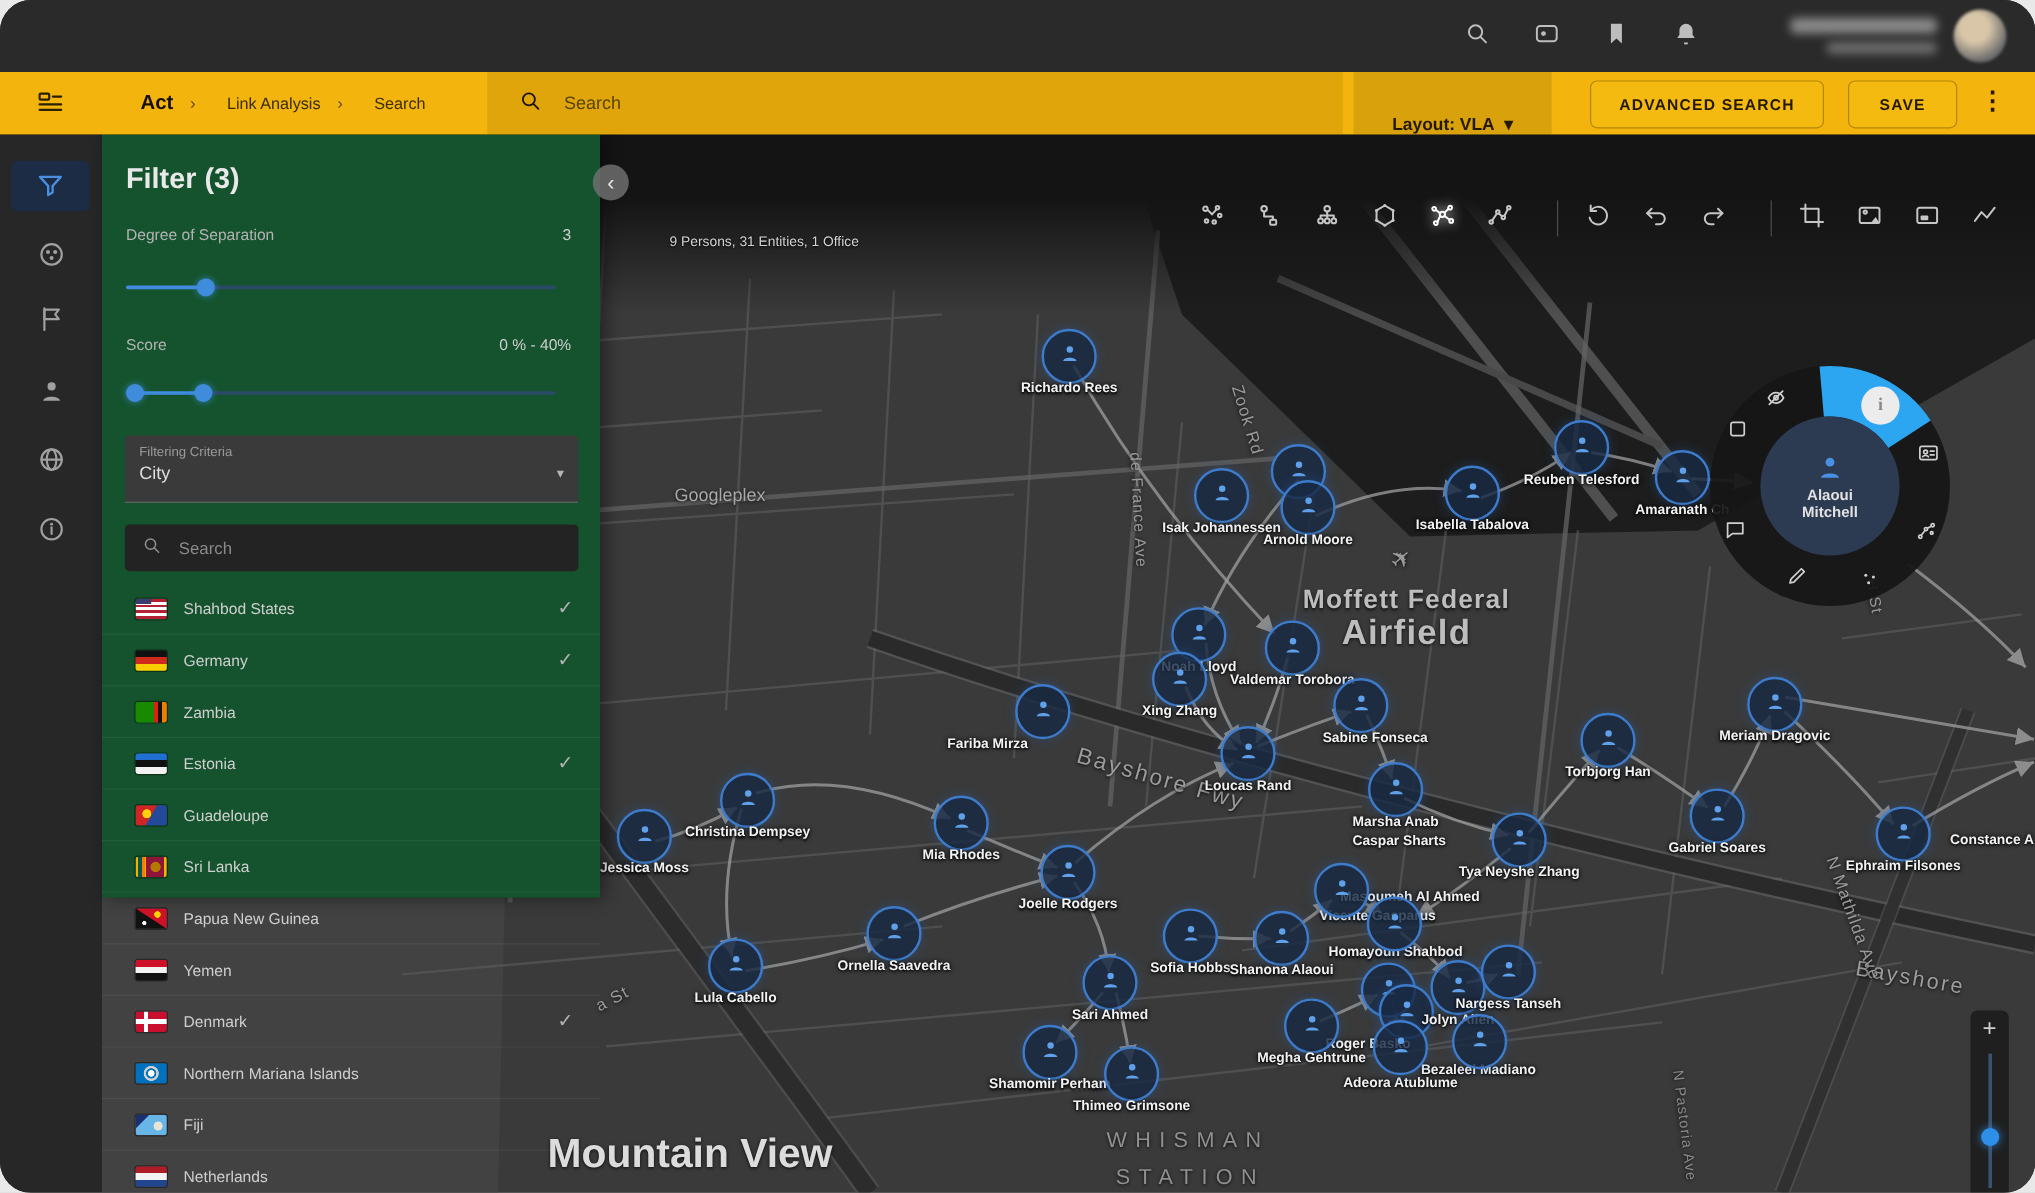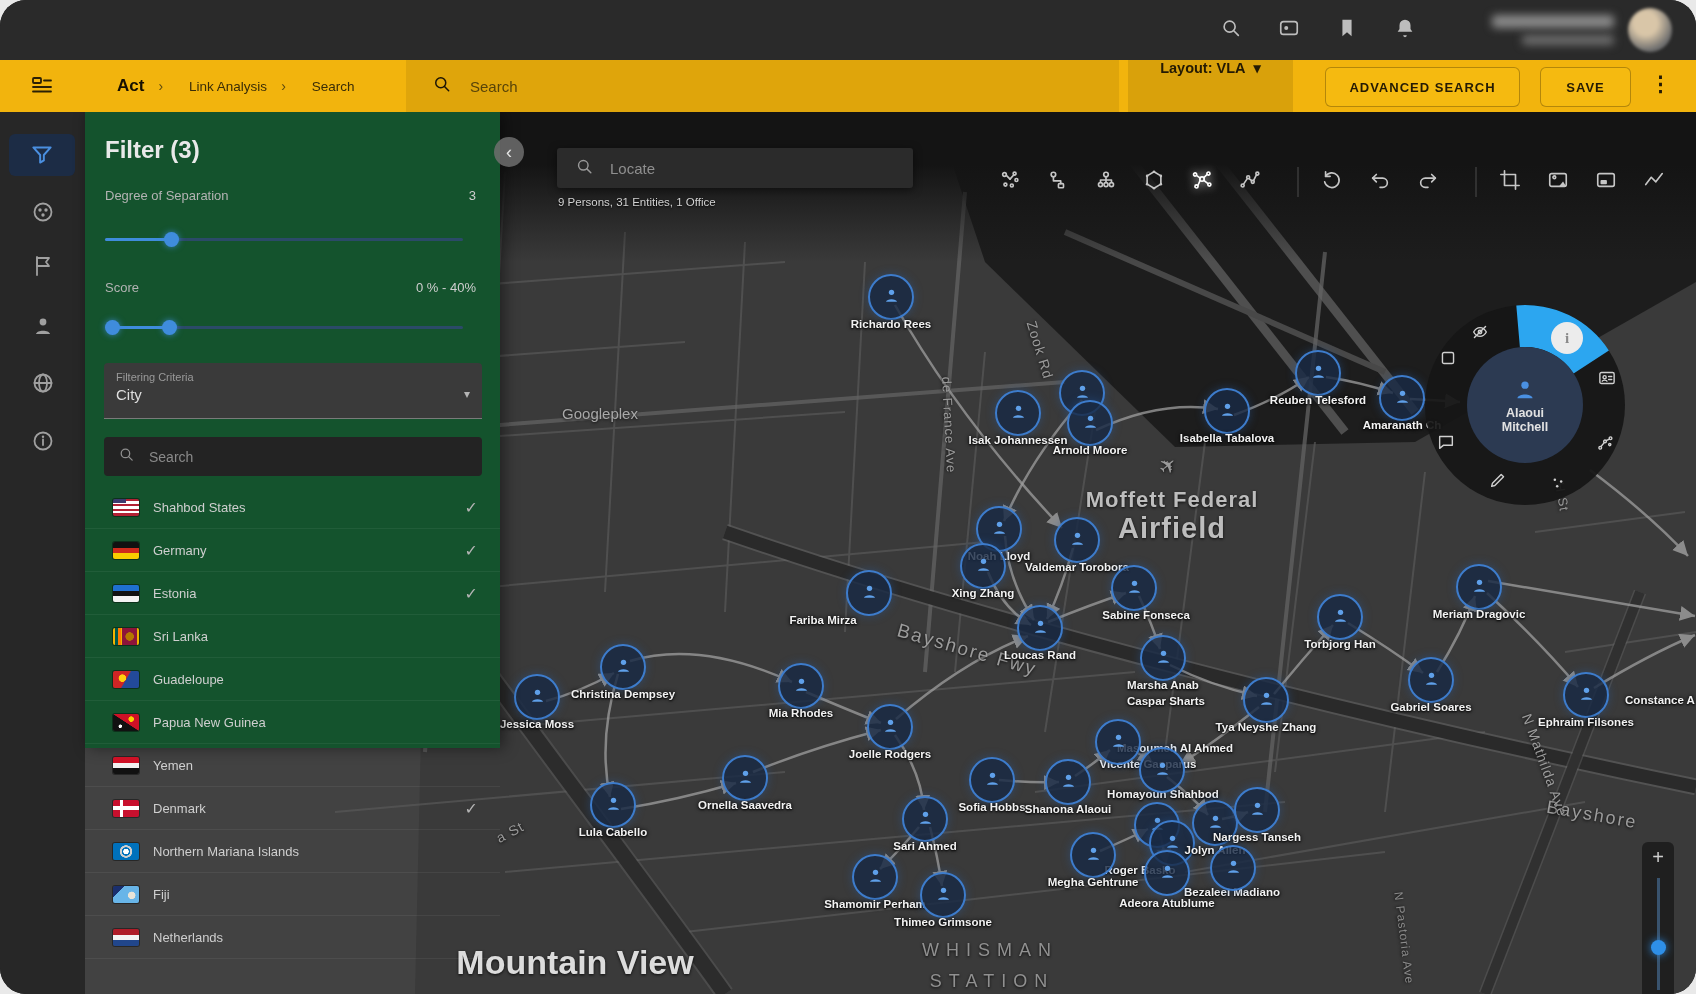--- a/index.html
+++ b/index.html
@@ -12,21 +12,21 @@
   .avatar{width:44px;height:44px;border-radius:50%;background:radial-gradient(circle at 40% 35%,#d9c6a8 0 30%,#6e6e6e 70%);filter:blur(1.5px);}
   
   .ybar{position:absolute;left:0;top:60px;width:100%;height:52px;background:#f2b40d;z-index:41;display:flex;align-items:center;color:#1b1405;}
   .ymenu{position:absolute;left:30px;top:14px;color:#2a2005;}
   .crumbs{position:absolute;left:117px;top:0;height:52px;display:flex;align-items:center;gap:14px;}
   .crumb-app{font-weight:bold;font-size:17px;color:#171002;}
   .crumb{font-size:13.5px;color:#3a2d07;margin-left:12px;}
   .crumb-sep{font-size:14px;color:#5d4a10;}
   .ysearch{position:absolute;left:406px;top:0;width:713px;height:52px;background:rgba(0,0,0,0.08);display:flex;align-items:center;gap:18px;padding-left:26px;box-sizing:border-box;}
   .ysearch .ph{font-size:15px;color:#584409;}
-  .ylayout{position:absolute;left:1128px;top:0;width:165px;height:52px;background:rgba(0,0,0,0.10);display:flex;align-items:flex-start;justify-content:center;gap:8px;font-size:14.5px;font-weight:bold;color:#241a04;}
+  .ylayout{position:absolute;left:1128px;top:0;width:165px;height:52px;background:rgba(0,0,0,0.10);display:flex;align-items:flex-end;justify-content:center;gap:8px;font-size:14.5px;font-weight:bold;color:#241a04;}
   .ybtn{position:absolute;top:7px;height:38px;border:1px solid rgba(60,40,0,0.35);border-radius:6px;background:#f5ba10;display:flex;align-items:center;justify-content:center;font-weight:bold;font-size:13px;letter-spacing:1px;color:#241a04;}
   .ykebab{position:absolute;left:1650px;top:12px;font-size:21px;font-weight:bold;color:#241a04;}
   
   .rail{position:absolute;left:0;top:112px;width:85px;height:882px;background:#272727;z-index:30;}
   .rail-tile{position:absolute;left:9px;top:22px;width:66px;height:42px;background:#1c2c45;border-radius:6px;display:flex;align-items:center;justify-content:center;color:#4a8fe0;}
   .rail-ic{position:absolute;left:0;width:85px;display:flex;justify-content:center;color:#a0a0a0;}
   
   .panel{position:absolute;left:85px;top:112px;width:415px;height:636px;background:#14532d;z-index:31;box-shadow:4px 0 14px rgba(0,0,0,.45);}
   .panel-title{position:absolute;left:20px;top:24px;font-size:24px;font-weight:bold;color:#e9e9e9;}
   .prow-label{font-size:13px;color:#b3b3b3;}
@@ -493,27 +493,20 @@
         </div>
         <div class="nlabel" style="left: 1172px; top: 725px;">Nargess Tanseh</div>
         <div class="node" style="left: 1148px; top: 756px;">
           <span style="color:#5fa0ea"><svg viewBox="0 0 24 24" width="19" height="19" fill="none" stroke="currentColor" stroke-width="1.8" stroke-linecap="round" stroke-linejoin="round">
               <circle cx="12" cy="8" r="3.4" fill="currentColor" stroke="none"></circle>
               <path d="M5 20c.8-4.5 13.2-4.5 14 0z" fill="currentColor" stroke="none"></path>
             </svg></span>
         </div>
       </div>
 
-    <div class="locate">
-      <span id="locate-icon"><svg viewBox="0 0 24 24" width="19" height="19" fill="none" stroke="currentColor" stroke-width="1.8" stroke-linecap="round" stroke-linejoin="round">
-            <circle cx="10.5" cy="10.5" r="6"></circle>
-            <line x1="15" y1="15" x2="20" y2="20"></line>
-          </svg></span>
-      <span class="ph">Locate</span>
-    </div>
     <div class="mstats">9 Persons, 31 Entities, 1 Office</div>
     <div class="mtools" id="mtools">
         <div class="mtool" style="left: 925px; top: 20px;"><svg viewBox="0 0 24 24" width="22" height="22" fill="none" stroke="currentColor" stroke-width="1.8" stroke-linecap="round" stroke-linejoin="round">
             <circle cx="6" cy="6" r="2"></circle>
             <circle cx="17" cy="5" r="1.6"></circle>
             <circle cx="19" cy="12" r="1.6"></circle>
             <circle cx="7" cy="17" r="1.6"></circle>
             <circle cx="14" cy="18" r="1.6"></circle>
             <line x1="8" y1="7" x2="12" y2="11"></line>
             <line x1="12" y1="11" x2="16" y2="6.5"></line>
@@ -730,31 +723,35 @@
           <span class="flag flag-us"></span>
           <span class="cname">Shahbod States</span>
           <span class="ccheck">✓</span>
         </div>
         <div class="crow">
           <span class="flag flag-de"></span>
           <span class="cname">Germany</span>
           <span class="ccheck">✓</span>
         </div>
         <div class="crow">
+          <span class="flag flag-zm"></span>
+          <span class="cname">Zambia</span>
+        </div>
+        <div class="crow">
           <span class="flag flag-ee"></span>
           <span class="cname">Estonia</span>
           <span class="ccheck">✓</span>
         </div>
         <div class="crow">
+          <span class="flag flag-gp"></span>
+          <span class="cname">Guadeloupe</span>
+        </div>
+        <div class="crow">
           <span class="flag flag-lk"></span>
           <span class="cname">Sri Lanka</span>
-        </div>
-        <div class="crow">
-          <span class="flag flag-gp"></span>
-          <span class="cname">Guadeloupe</span>
         </div>
         <div class="crow">
           <span class="flag flag-pg"></span>
           <span class="cname">Papua New Guinea</span>
         </div>
         <div class="crow">
           <span class="flag flag-ye"></span>
           <span class="cname">Yemen</span>
         </div>
         <div class="crow">

